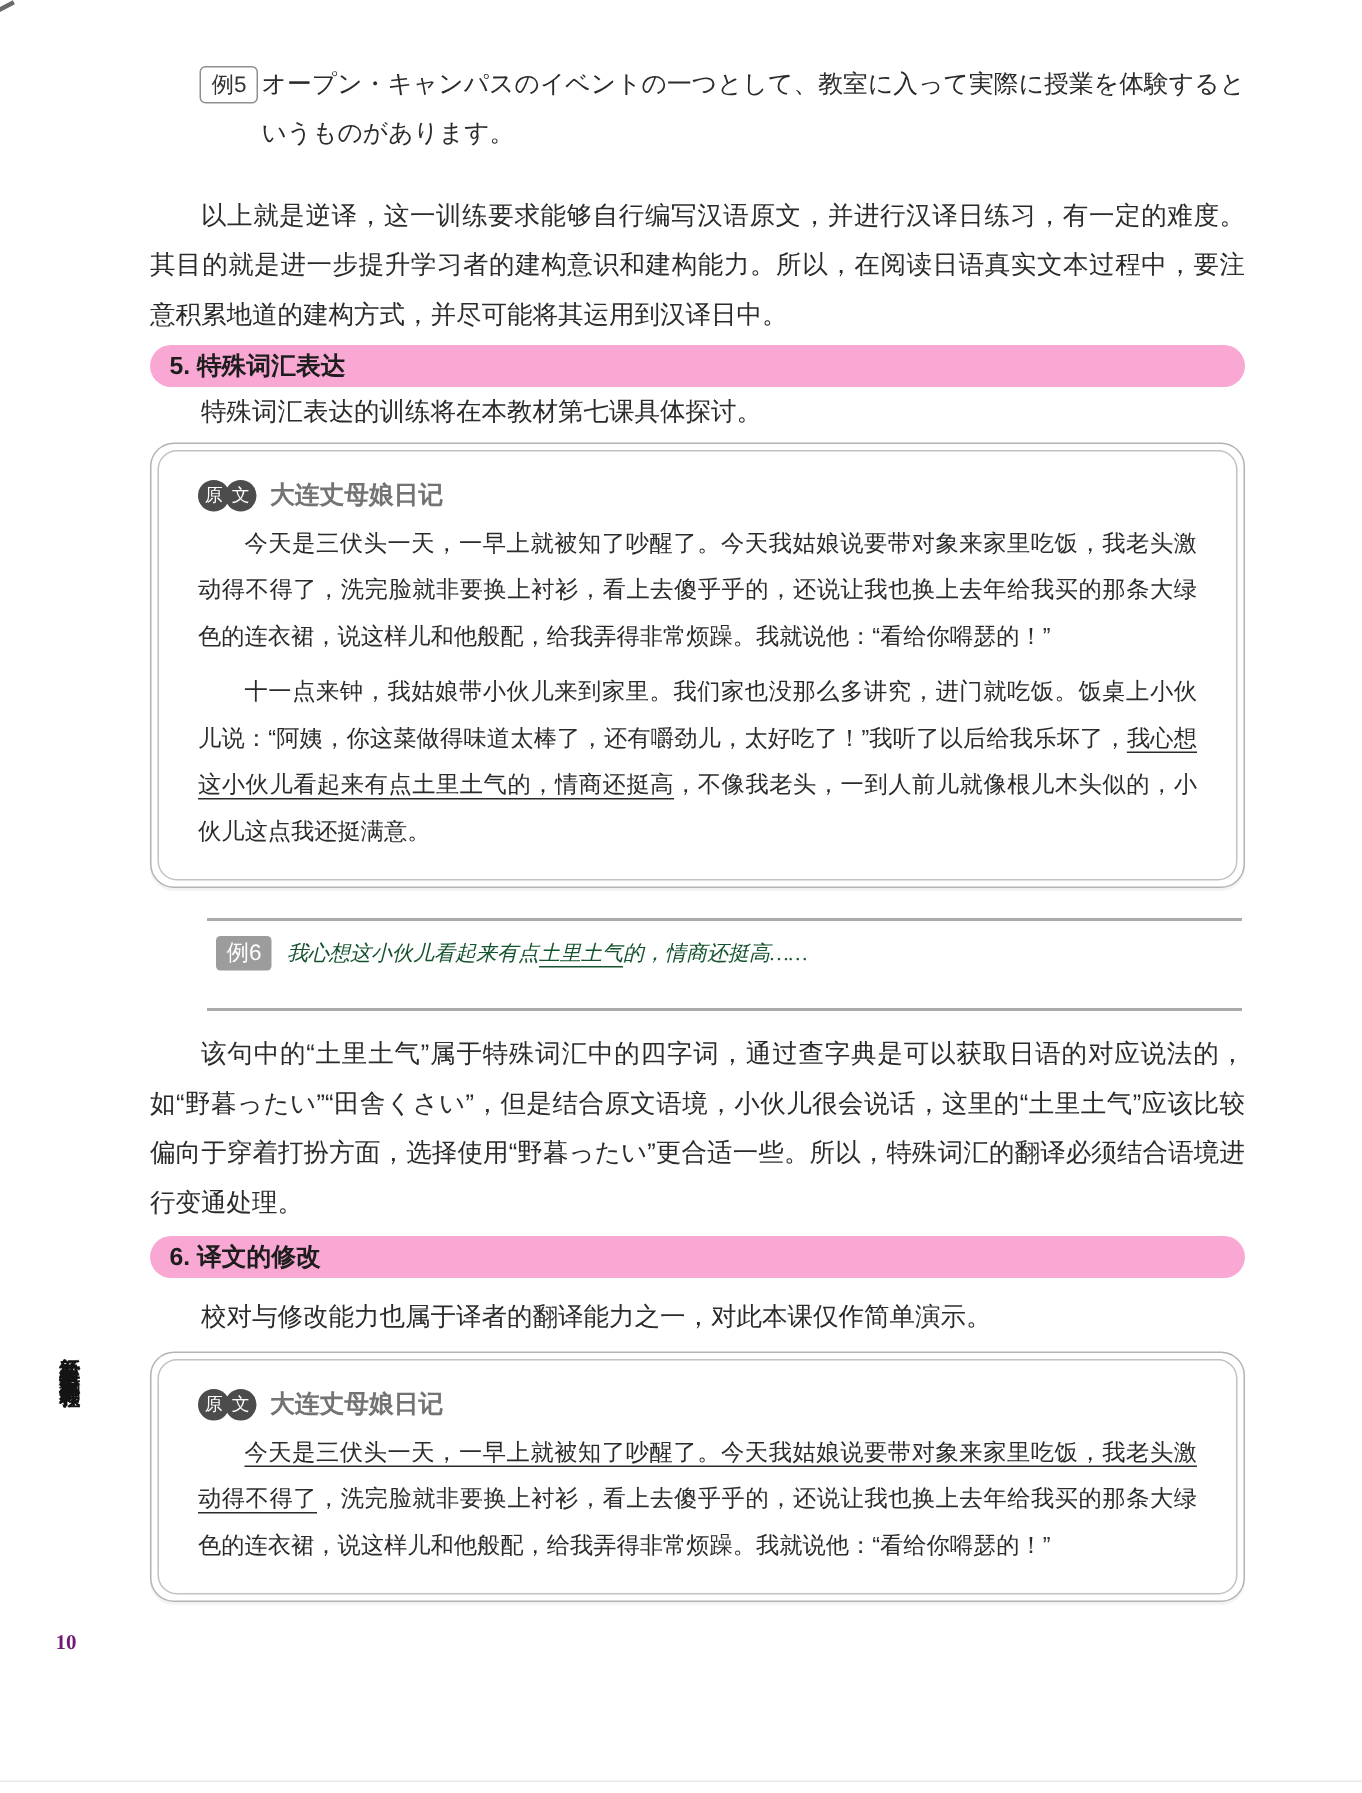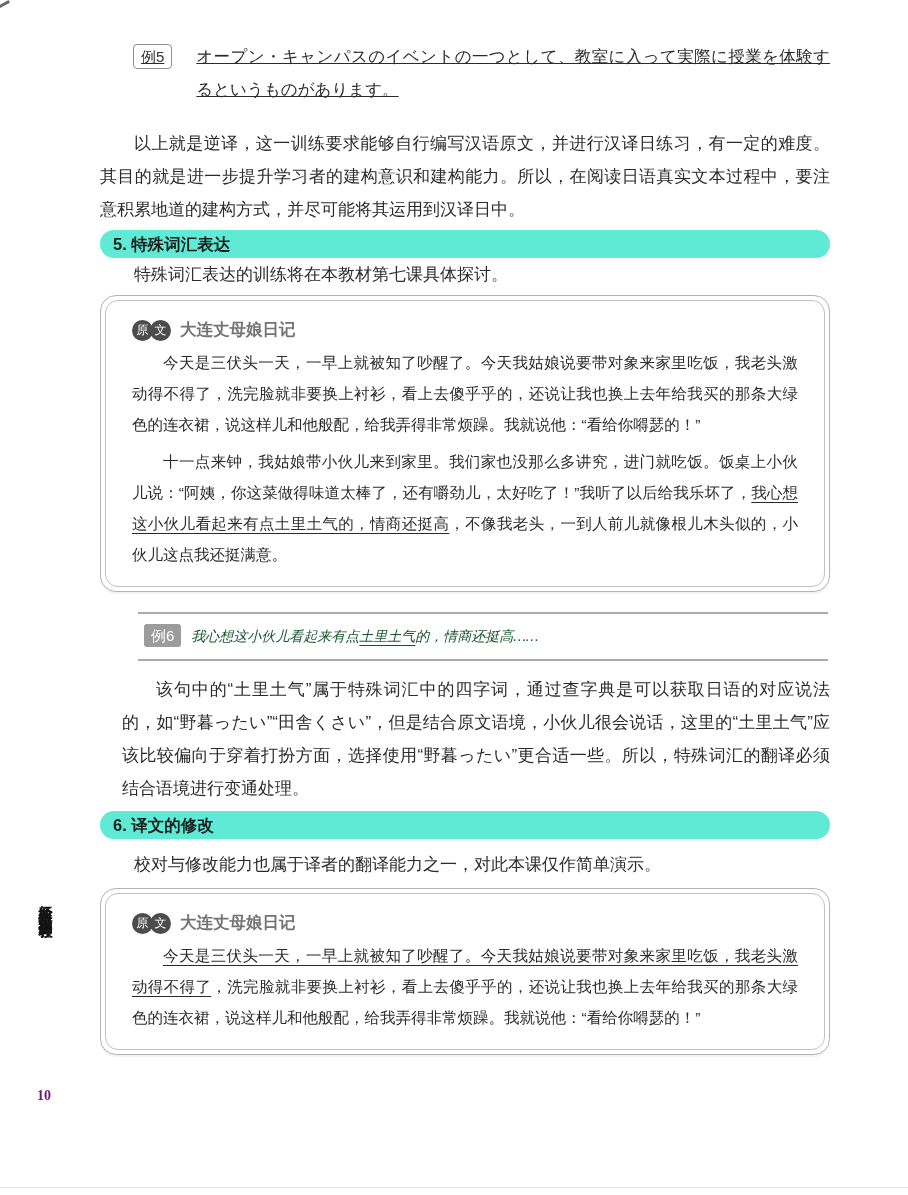--- a/index.html
+++ b/index.html
@@ -11,39 +11,39 @@
     font-family:"Liberation Sans","DejaVu Sans",sans-serif;
     overflow:hidden;
   }
   .corner-mark{
     position:absolute; left:-3px; top:3px; width:13px; height:3px;
     background:#6a6a6a; transform:rotate(-28deg);
   }
   .content{ position:absolute; left:100px; top:0; width:730px; }
 
   
-  .jp-example{ display:flex; gap:24px; padding-top:40px; font-size:16.5px; line-height:33px;text-decoration:underline; }
+  .jp-example{ display:flex; gap:2px; padding-top:40px; font-size:16.5px; line-height:33px; }
   .badge-outline{
     flex:0 0 auto; margin-left:33px; margin-top:4px;
     border:1px solid #8f8f8f; border-radius:4px; padding:0 7px;
     height:25px; line-height:23px; font-size:15px; color:#333; background:#fff;
   }
   .jp-text{ flex:1; text-align:justify; }
 
   
   .para{ font-size:17px; line-height:33px; text-indent:2em; text-align:justify; }
   .p-intro{ margin-top:21px; }
   .p-s5a{ margin-top:8px; }
   .p-s5b{ margin-top:0; }
-  .p-analysis{ margin-top:12px;margin-left:22px; }
+  .p-analysis{ margin-top:12px; }
   .p-s6a{ margin-top:9px; }
 
   
   .pill{
-    margin-top:4px; background:#5eead4; border-radius:14px;
+    margin-top:4px; background:#f9a8d4; border-radius:14px;
     height:28px; line-height:28px; padding-left:13px;
     font-weight:bold; font-size:16.5px; color:#1d1d1d;
   }
   .pill-6{ margin-top:6px; }
 
   
   .origin-box-outer{
     margin-top:4px;
     border:1px solid #b3b3b3; border-radius:16px; padding:4px;
     box-shadow:0 2px 1px rgba(0,0,0,0.05);
@@ -59,21 +59,21 @@
   .circle + .circle{ margin-left:-3px; }
   .origin-title{ font-weight:bold; font-size:16.5px; color:#737373; }
   .box-para{ font-size:15.5px; line-height:31px; text-indent:2em; text-align:justify; margin-top:6px; }
 
   .useg{ text-decoration:underline; text-underline-offset:4px; text-decoration-thickness:1px; }
 
   
   .ex6{
     margin-top:20px; margin-left:38px; width:690px;
     border-top:2px solid #ababab; border-bottom:2px solid #ababab;
-    padding:10px 0 10px; display:flex; align-items:flex-start; gap:10px;
+    padding:10px 0 23px; display:flex; align-items:flex-start; gap:10px;
   }
   .badge-solid{
     flex:0 0 auto; margin-left:6px; background:#9c9c9c; color:#fff;
     border-radius:3px; padding:0 7px; height:23px; line-height:23px; font-size:15px;
   }
   .ex6-text{
     font-family:"Liberation Serif","DejaVu Serif",serif; font-style:italic;
     font-size:14px; line-height:24px; padding-top:1px; color:#14532d;
   }
 

